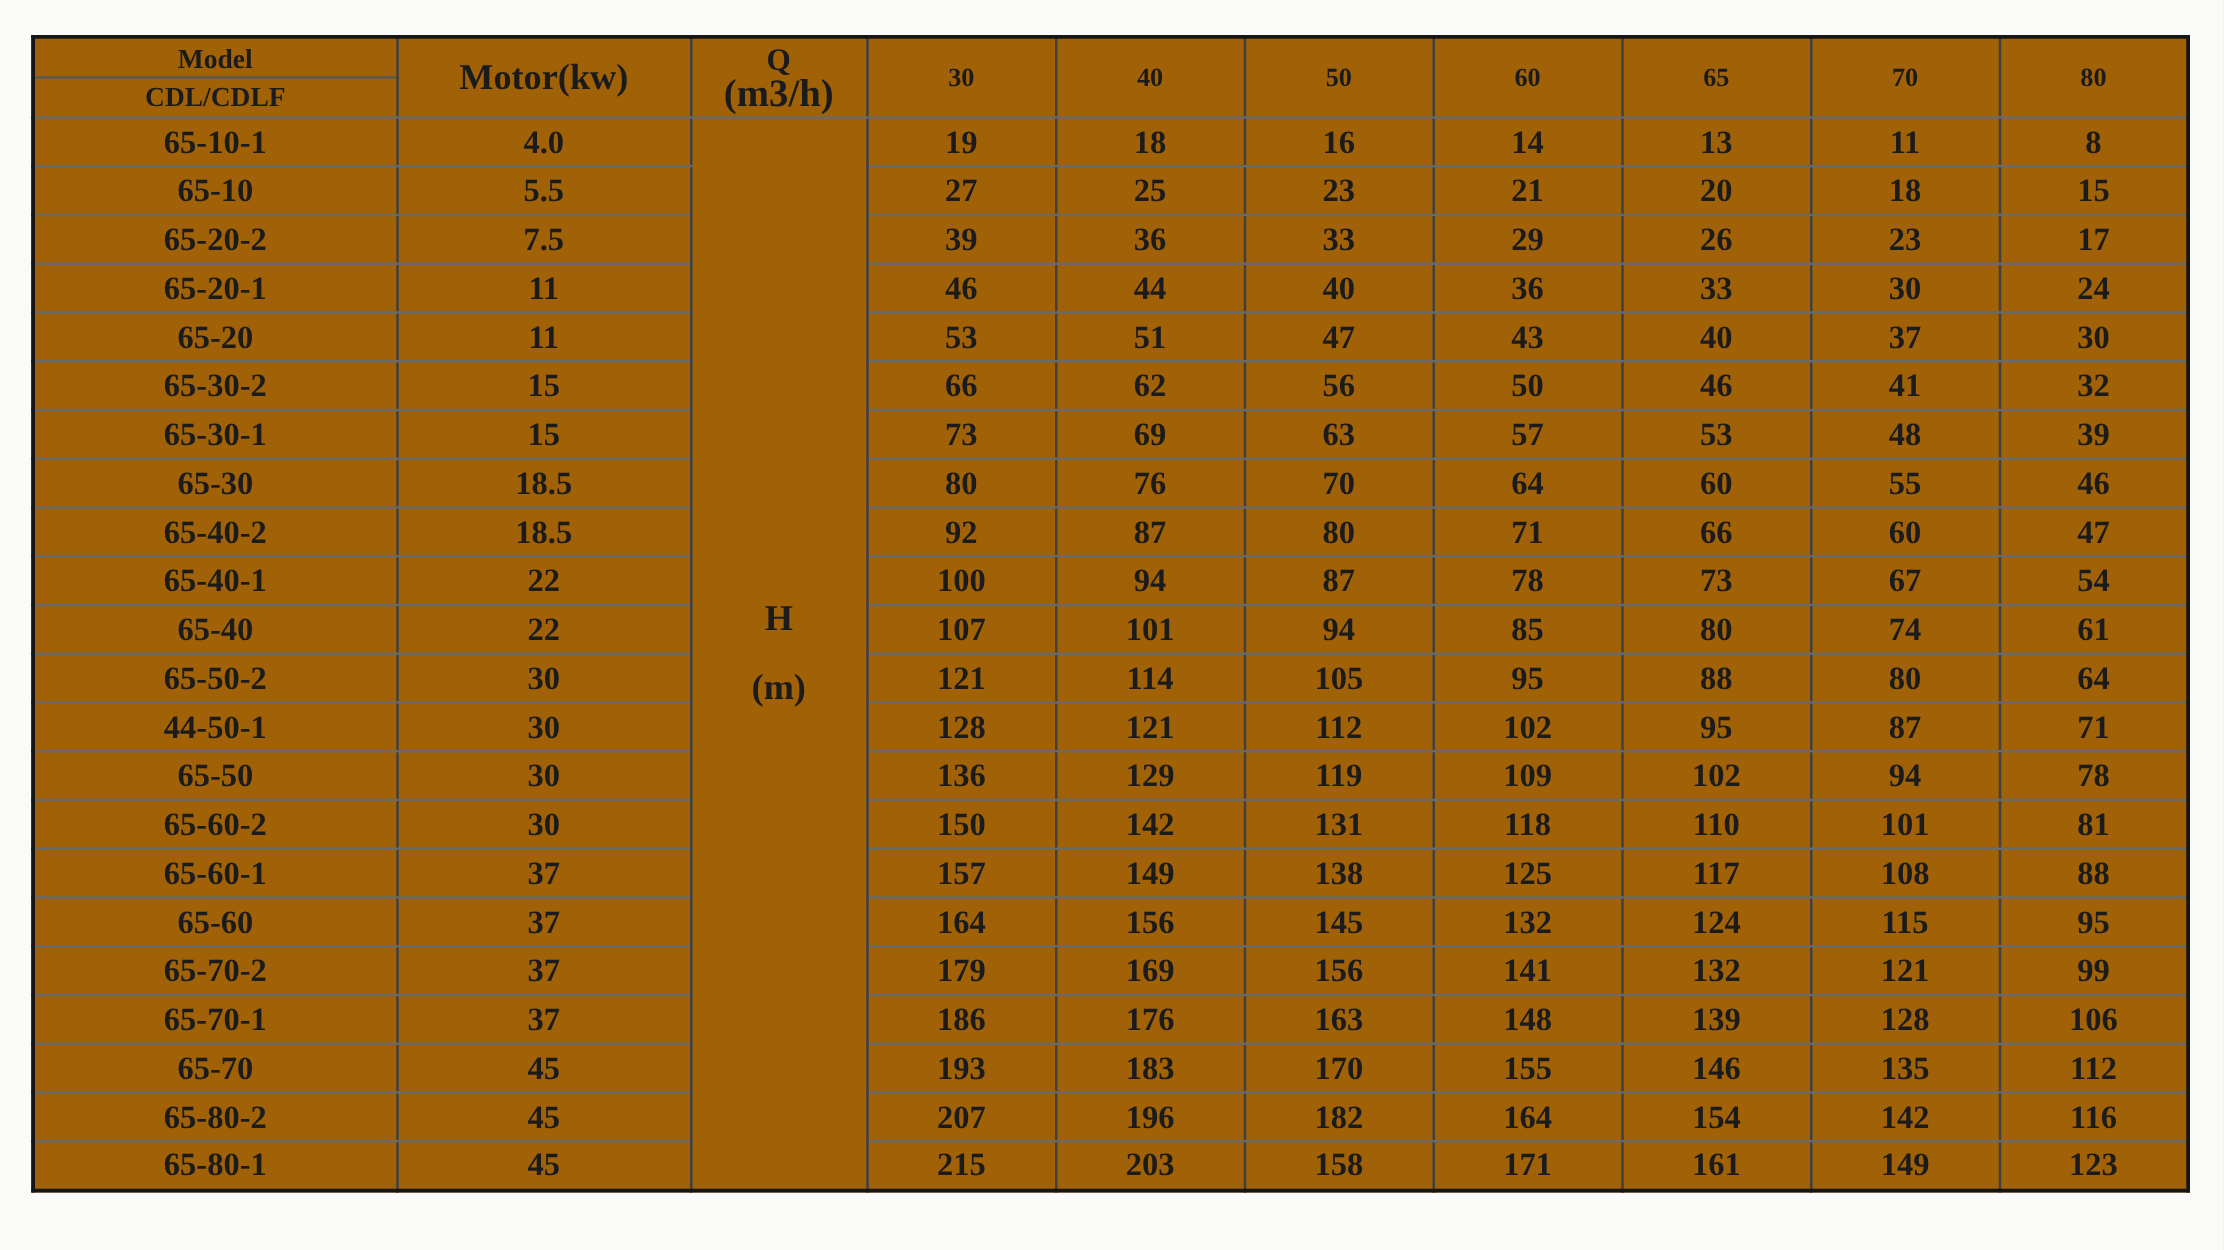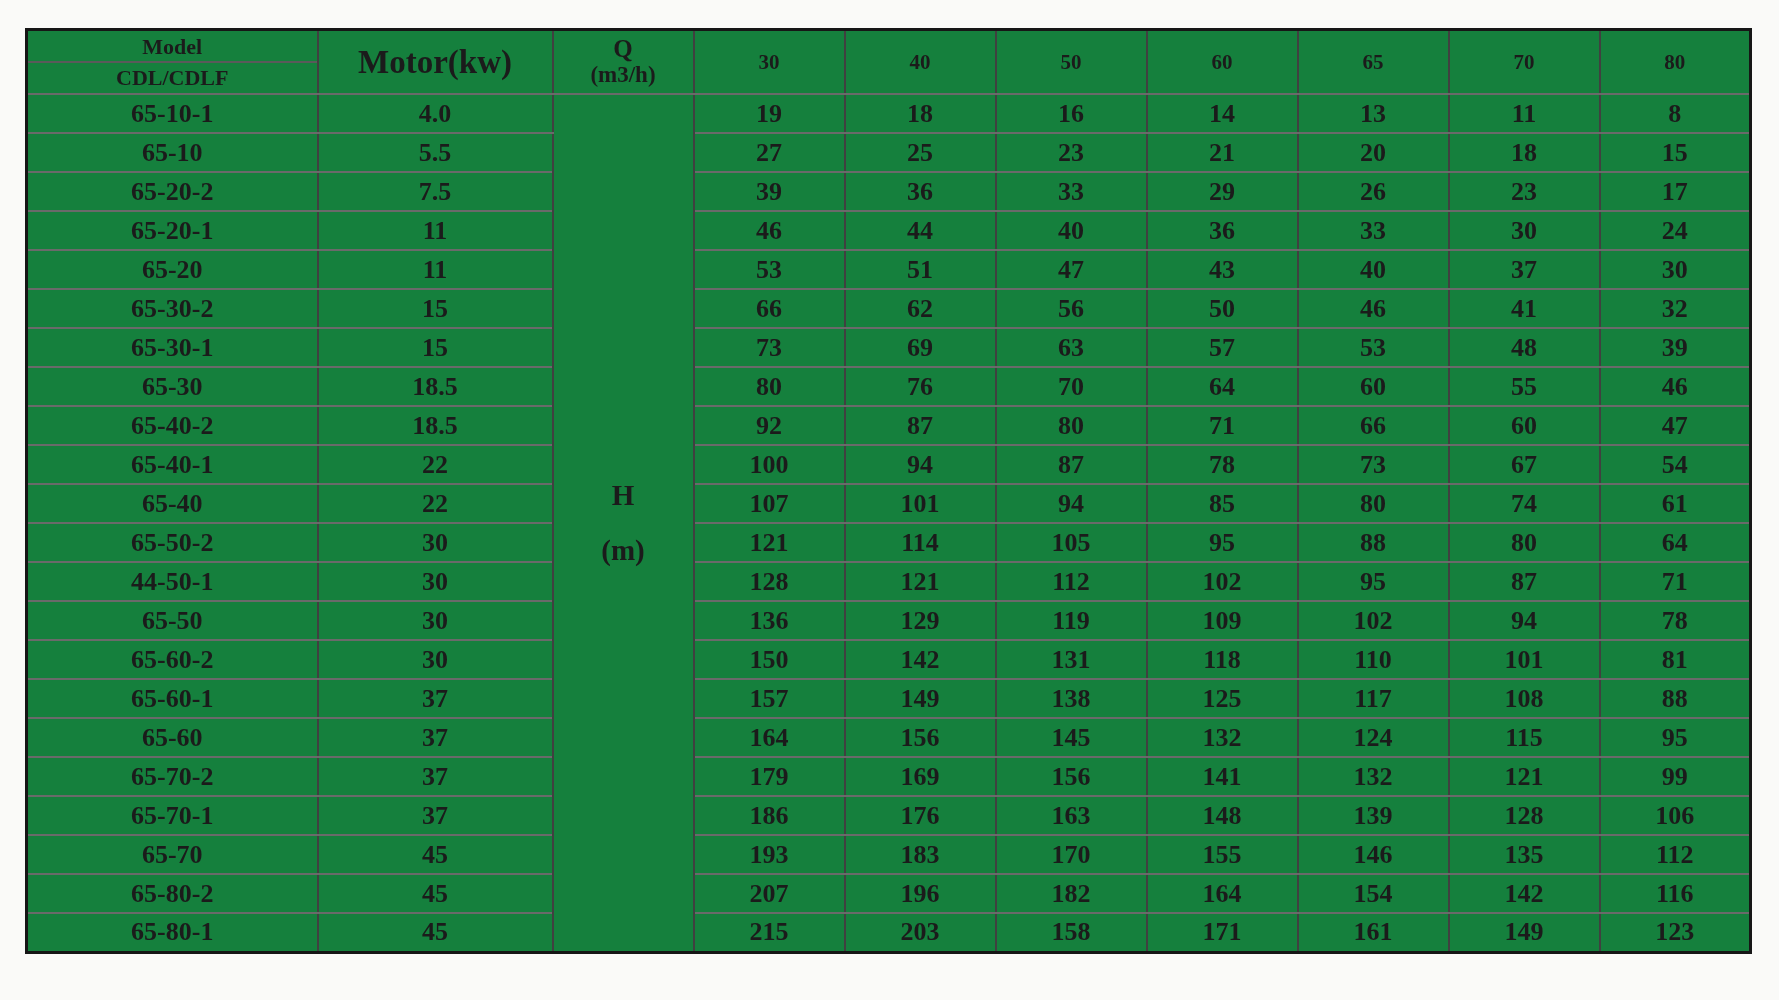--- a/index.html
+++ b/index.html
@@ -18,21 +18,21 @@
     height: 1000px;
   }
   table.pump-table {
     position: absolute;
     left: 25px;
     top: 28px;
     width: 1723px;
     height: 839px;
     border-collapse: collapse;
     table-layout: fixed;
-    background: #15803d;
+    background: #a16207;
   }
   table.pump-table td,
   table.pump-table th {
     border-left: 2px solid #404040;
     border-right: 2px solid #404040;
     border-top: 2px solid #6a6a6a;
     border-bottom: 2px solid #6a6a6a;
     text-align: center;
     vertical-align: middle;
     padding: 0;
@@ -48,23 +48,23 @@
   th.model-th { font-size: 22px; }
   th.model-th .model-top {
     border-bottom: 2px solid #5a5a5a;
     padding: 3px 0 2px 0;
     line-height: 25px;
   }
   th.model-th .model-bottom {
     padding: 2px 0 3px 0;
     line-height: 25px;
   }
-  th.motor-th { font-size: 33px; }
+  th.motor-th { font-size: 29px; }
   th.q-th { font-size: 25px; line-height: 26px; }
-  th.q-th .q-unit { font-size: 23px; }
+  th.q-th .q-unit { font-size: 31px; }
   th.flow-th { font-size: 21px; }
 
   td.model-cell { font-size: 26px; margin-top: 40px; }
   td.motor-cell { font-size: 26px; }
   td.value-cell { font-size: 26px; }
   td.head-unit-cell { font-size: 29px; }
   td.head-unit-cell .hm-top { margin-bottom: 22px; }
 </style>
 </head>
 <body>

